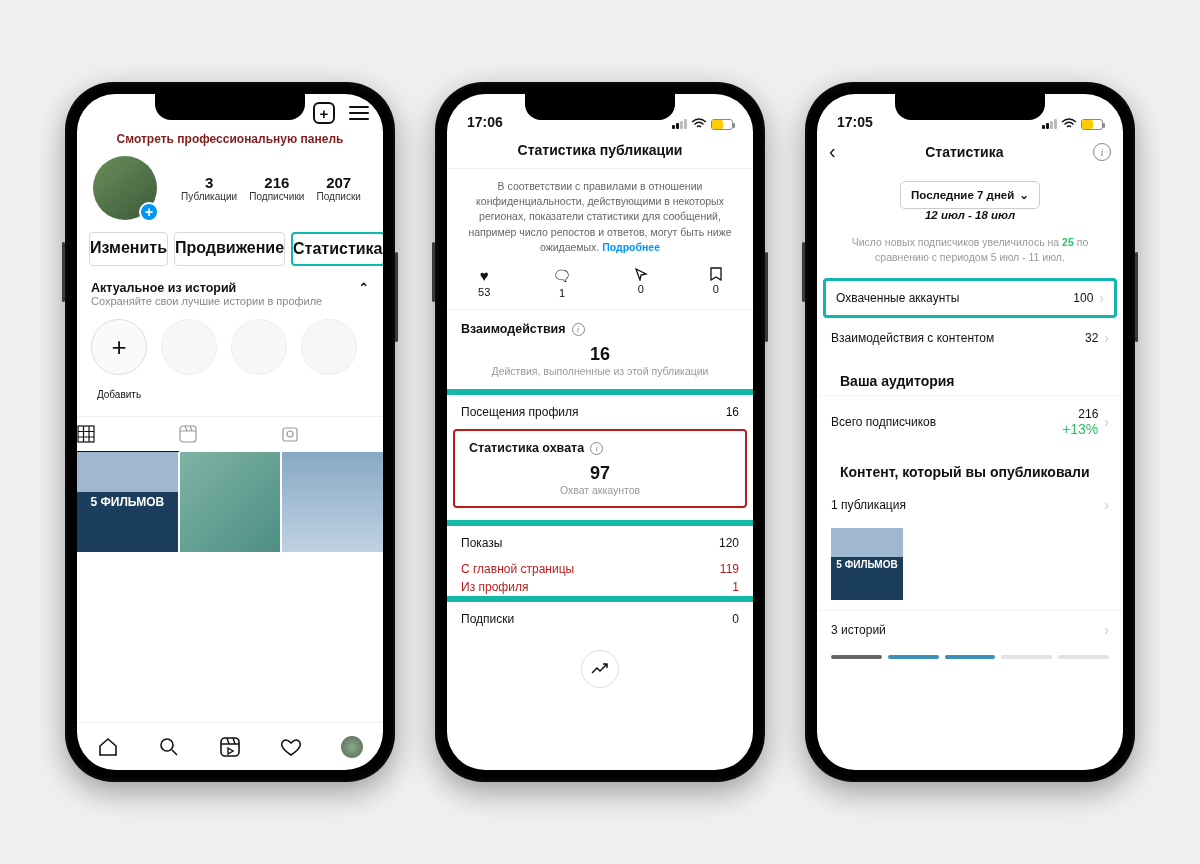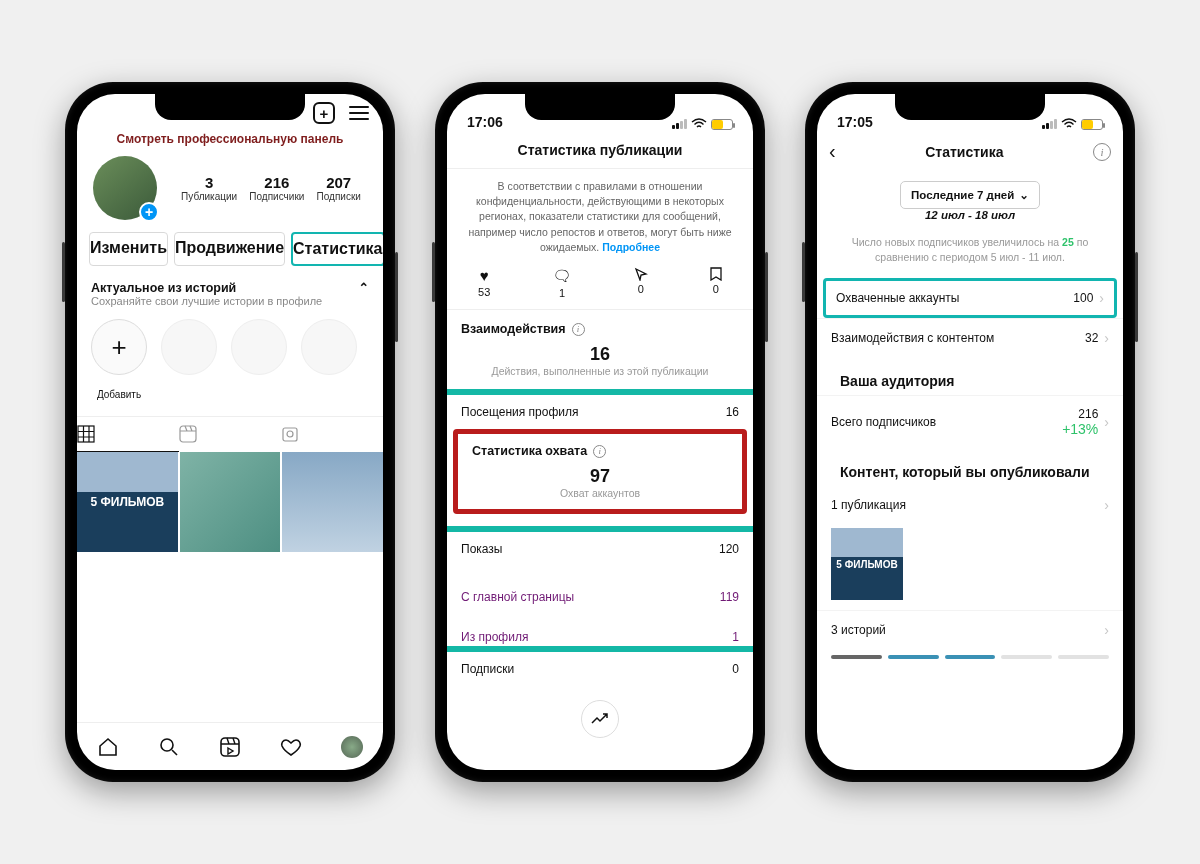--- a/index.html
+++ b/index.html
@@ -104,22 +104,22 @@
   .notice{font-size:10.5px;color:#666;text-align:center;line-height:1.45;padding:10px 18px 6px;}
   .notice a{color:#0095f6;font-weight:700;}
   .eng-icons{display:flex;justify-content:space-around;border-bottom:1px solid #eee;padding:6px 0 10px;}
   .eng-icons div{text-align:center;font-size:11px;}
   .eng-icons .ic{font-size:15px;display:block;margin-bottom:2px;}
   .sec-title{font-size:12.5px;font-weight:700;padding:12px 14px 2px;display:flex;align-items:center;gap:6px;}
   .info-i{width:13px;height:13px;border:1px solid #888;border-radius:50%;font-size:9px;display:inline-flex;align-items:center;justify-content:center;color:#888;font-weight:400;font-style:italic;font-family:Georgia,serif;}
   .big-num{text-align:center;font-size:18px;font-weight:700;padding-top:6px;}
   .big-sub{text-align:center;font-size:10.5px;color:#999;padding-bottom:12px;}
   .kv{display:flex;justify-content:space-between;padding:10px 14px;font-size:12px;border-top:6px solid #14b8a6;}
-  .kv.muted{color:#701a75;border:none;padding-top:2px;padding-bottom:2px;margin-top:22px;}
-  .hl-box{border:5px solid #b91c1c;border-radius:4px;padding:4px 0 10px;margin:0 6px;}
+  .kv.muted{color:#b91c1c;border:none;padding-top:2px;padding-bottom:2px;}
+  .hl-box{border:2px solid #b91c1c;border-radius:4px;padding:4px 0 10px;margin:0 6px;}
   .chart-btn{width:38px;height:38px;border:1px solid #ddd;border-radius:50%;margin:14px auto 10px;display:flex;align-items:center;justify-content:center;}
   
   .hdr3{display:flex;align-items:center;justify-content:space-between;padding:8px 12px;font-size:14px;font-weight:700;}
   .hdr3 .t{flex:1;text-align:center;}
   .chev{font-size:20px;font-weight:400;}
   .range-row{display:flex;justify-content:flex-end;align-items:center;padding:10px 20px 14px;flex-direction:column;}
   .range-btn{border:1px solid #ccc;border-radius:5px;padding:6px 10px;font-size:11.5px;font-weight:600;display:flex;align-items:center;gap:5px;}
   .range-date{font-size:11.5px;font-weight:600;font-style:italic;}
   .h2{text-align:center;font-size:17px;font-weight:800;padding:2px 0 6px;}
   .h2-sub{font-size:10.5px;color:#999;text-align:center;line-height:1.4;padding:0 26px 14px;}

